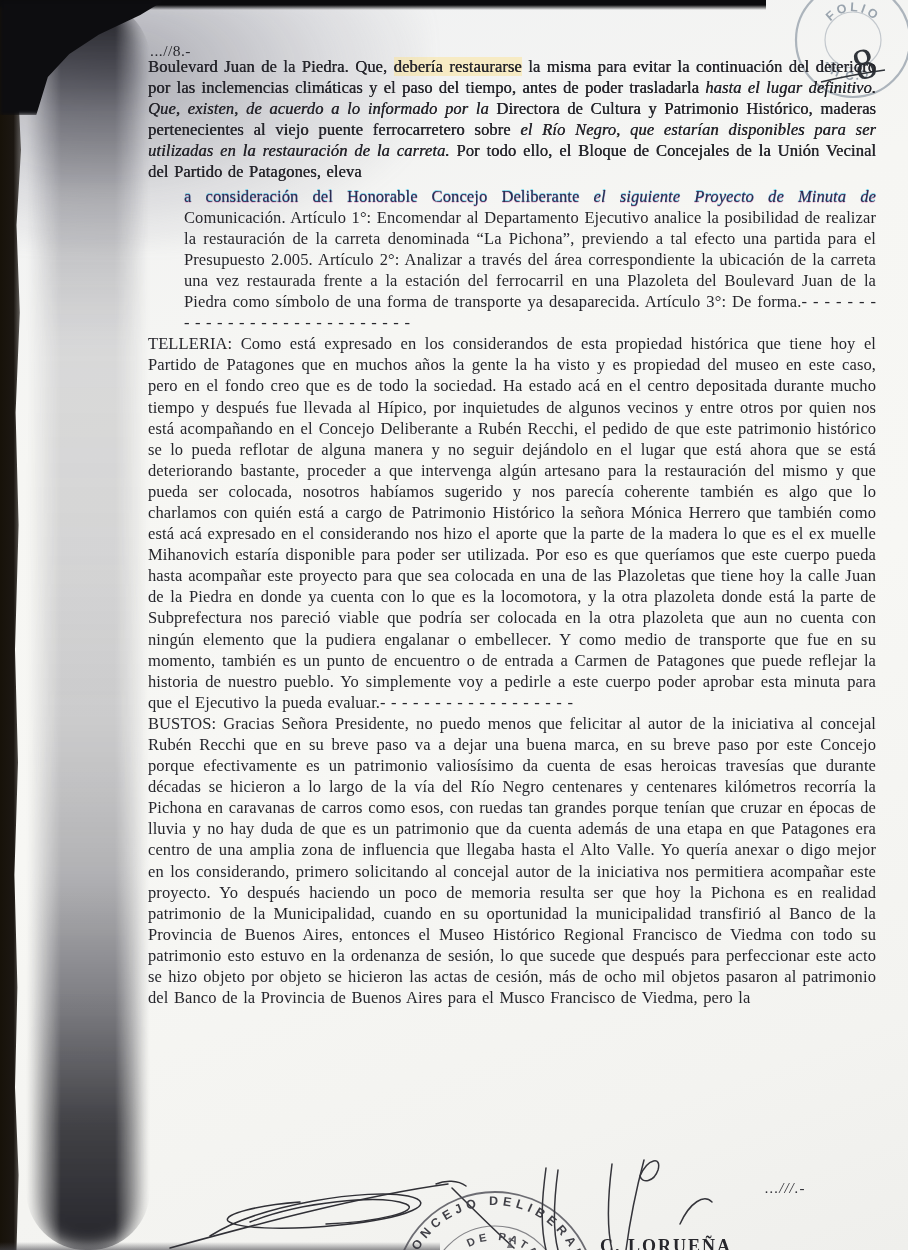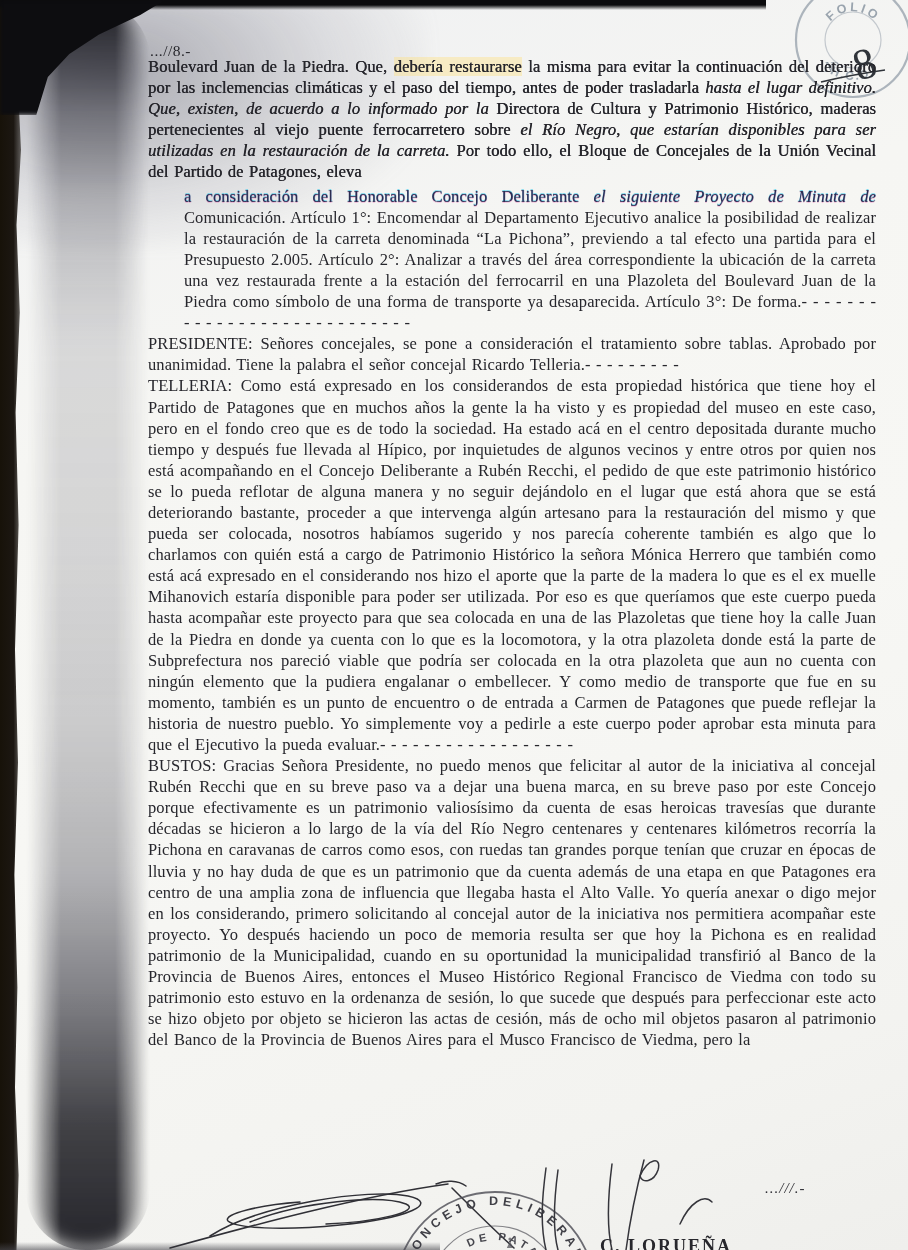--- a/index.html
+++ b/index.html
@@ -114,21 +114,20 @@
     <text x="36" y="72" font-size="14" font-style="italic" fill="#8a949e">Nº</text>
     <text x="64" y="76" font-size="44" fill="var(--handwriting-ink)" transform="rotate(-18 84 58)">8</text>
     <path d="M 33 82 Q 62 75 97 70" fill="none" stroke="var(--handwriting-ink)" stroke-width="1.6"></path>
   </svg>
 
   <div class="page-marker-top">...//8.-</div>
 
   <div class="text-column">
       <p class="para para-intro"><span>Boulevard Juan de la Piedra. Que, </span><span class="wash">debería restaurarse</span><span> la misma para evitar la continuación del deterioro por las inclemencias climáticas y el paso del tiempo, antes de poder trasladarla </span><span class="it">hasta el lugar definitivo. Que, existen, de acuerdo a lo informado por la </span><span>Directora de Cultura y Patrimonio Histórico, maderas pertenecientes al viejo puente ferrocarretero sobre </span><span class="it">el Río Negro, que estarían disponibles para ser utilizadas en la restauración de la carreta. </span><span>Por todo ello, el Bloque de Concejales de la Unión Vecinal del Partido de Patagones, eleva</span></p>
       <p class="para para-minuta"><span class="fringe">a consideración del Honorable Concejo Deliberante </span><span class="it fringe">el siguiente Proyecto de Minuta de </span><span>Comunicación. Artículo 1°: Encomendar al Departamento Ejecutivo analice la posibilidad de realizar la restauración de la carreta denominada “La Pichona”, previendo a tal efecto una partida para el Presupuesto 2.005. Artículo 2°: Analizar a través del área correspondiente la ubicación de la carreta una vez restaurada frente a la estación del ferrocarril en una Plazoleta del Boulevard Juan de la Piedra como símbolo de una forma de transporte ya desaparecida. Artículo 3°: De forma.- - - - - - - - - - - - - - - - - - - - - - - - - - - -</span></p>
-      <p class="para"><span>PRESIDENTE: Señores concejales, se pone a consideración el tratamiento sobre tablas. Aprobado por unanimidad. Tiene la palabra el señor concejal Ricardo Telleria.- - - - - - - - -</span></p>
       <p class="para"><span>TELLERIA: Como está expresado en los considerandos de esta propiedad histórica que tiene hoy el Partido de Patagones que en muchos años la gente la ha visto y es propiedad del museo en este caso, pero en el fondo creo que es de todo la sociedad. Ha estado acá en el centro depositada durante mucho tiempo y después fue llevada al Hípico, por inquietudes de algunos vecinos y entre otros por quien nos está acompañando en el Concejo Deliberante a Rubén Recchi, el pedido de que este patrimonio histórico se lo pueda reflotar de alguna manera y no seguir dejándolo en el lugar que está ahora que se está deteriorando bastante, proceder a que intervenga algún artesano para la restauración del mismo y que pueda ser colocada, nosotros habíamos sugerido y nos parecía coherente también es algo que lo charlamos con quién está a cargo de Patrimonio Histórico la señora Mónica Herrero que también como está acá expresado en el considerando nos hizo el aporte que la parte de la madera lo que es el ex muelle Mihanovich estaría disponible para poder ser utilizada. Por eso es que queríamos que este cuerpo pueda hasta acompañar este proyecto para que sea colocada en una de las Plazoletas que tiene hoy la calle Juan de la Piedra en donde ya cuenta con lo que es la locomotora, y la otra plazoleta donde está la parte de Subprefectura nos pareció viable que podría ser colocada en la otra plazoleta que aun no cuenta con ningún elemento que la pudiera engalanar o embellecer. Y como medio de transporte que fue en su momento, también es un punto de encuentro o de entrada a Carmen de Patagones que puede reflejar la historia de nuestro pueblo. Yo simplemente voy a pedirle a este cuerpo poder aprobar esta minuta para que el Ejecutivo la pueda evaluar.- - - - - - - - - - - - - - - - - -</span></p>
       <p class="para"><span>BUSTOS: Gracias Señora Presidente, no puedo menos que felicitar al autor de la iniciativa al concejal Rubén Recchi que en su breve paso va a dejar una buena marca, en su breve paso por este Concejo porque efectivamente es un patrimonio valiosísimo da cuenta de esas heroicas travesías que durante décadas se hicieron a lo largo de la vía del Río Negro centenares y centenares kilómetros recorría la Pichona en caravanas de carros como esos, con ruedas tan grandes porque tenían que cruzar en épocas de lluvia y no hay duda de que es un patrimonio que da cuenta además de una etapa en que Patagones era centro de una amplia zona de influencia que llegaba hasta el Alto Valle. Yo quería anexar o digo mejor en los considerando, primero solicitando al concejal autor de la iniciativa nos permitiera acompañar este proyecto. Yo después haciendo un poco de memoria resulta ser que hoy la Pichona es en realidad patrimonio de la Municipalidad, cuando en su oportunidad la municipalidad transfirió al Banco de la Provincia de Buenos Aires, entonces el Museo Histórico Regional Francisco de Viedma con todo su patrimonio esto estuvo en la ordenanza de sesión, lo que sucede que después para perfeccionar este acto se hizo objeto por objeto se hicieron las actas de cesión, más de ocho mil objetos pasaron al patrimonio del Banco de la Provincia de Buenos Aires para el Musco Francisco de Viedma, pero la</span></p>
     </div>
 
   <div class="continuation-bottom">...///.-</div>
 
   <svg class="sig-left" width="440" height="72" viewBox="0 0 440 72">
     <g fill="none" stroke="#303036" stroke-width="1.5" stroke-linecap="round">
       <path d="M 30 70 C 110 48, 220 18, 308 6"></path>
       <path d="M 70 58 C 120 26, 230 10, 268 18 C 300 25, 270 40, 200 47 C 140 53, 96 50, 88 43 C 82 36, 120 27, 160 24"></path>

